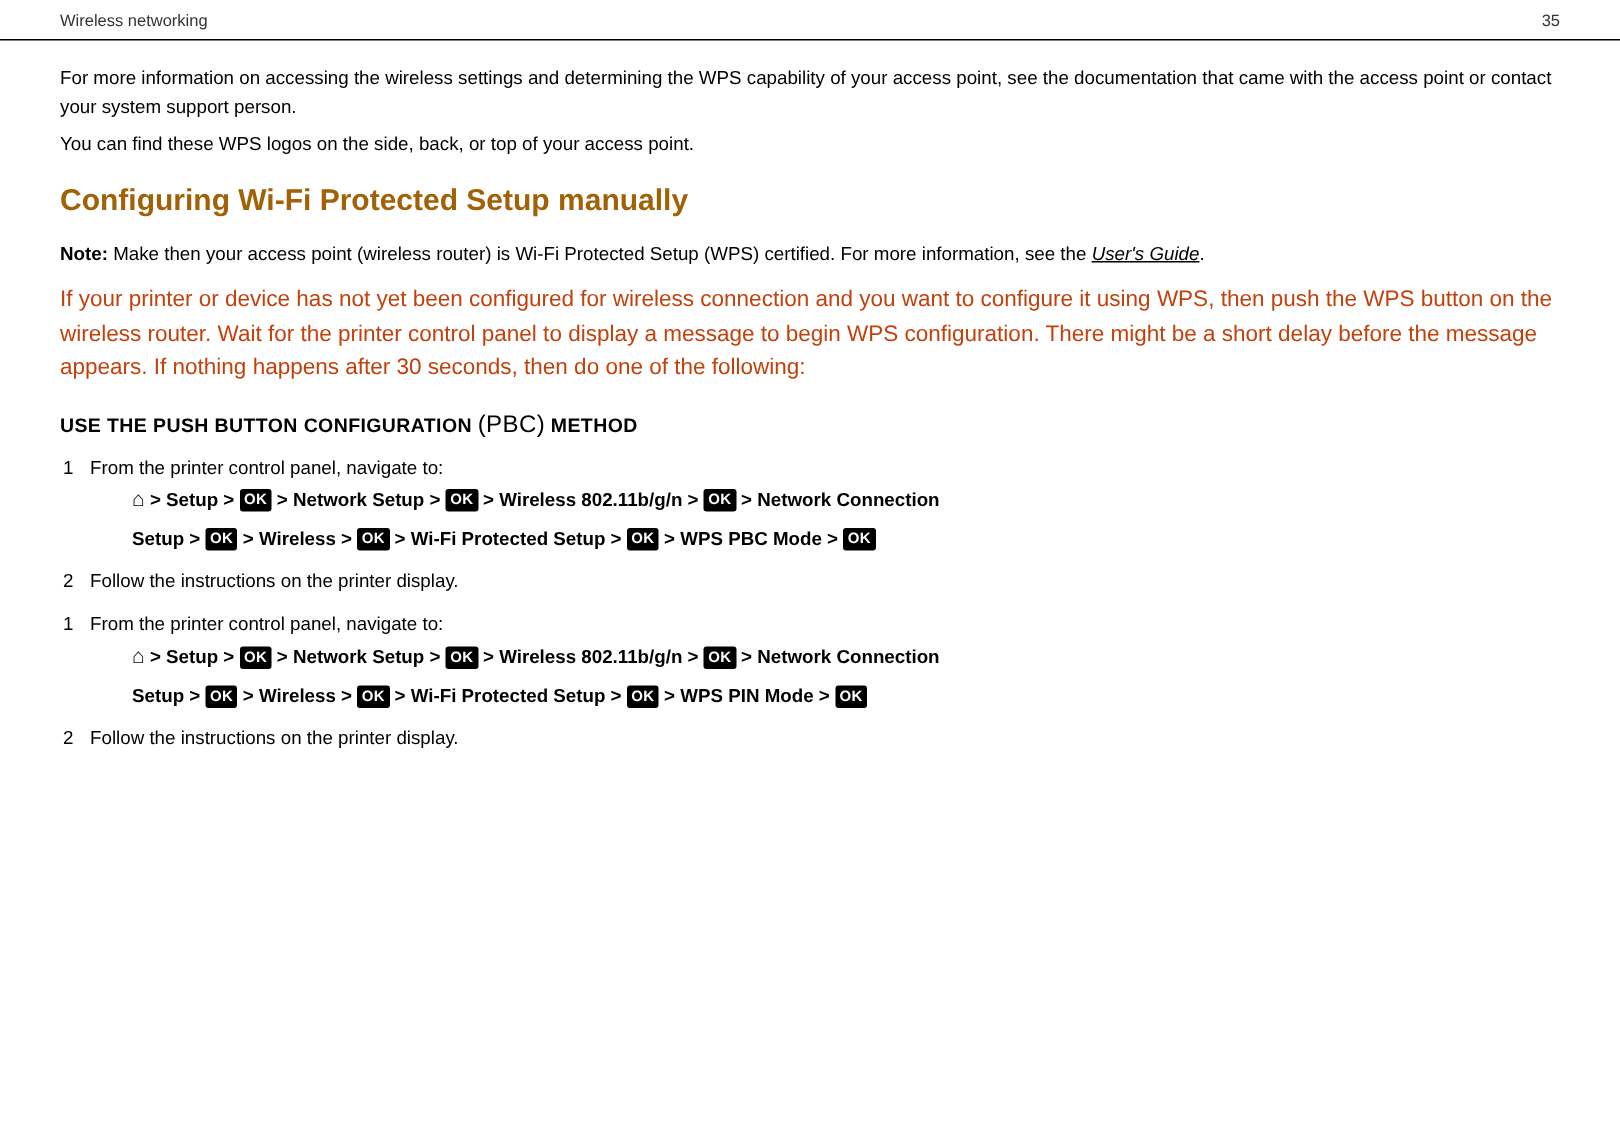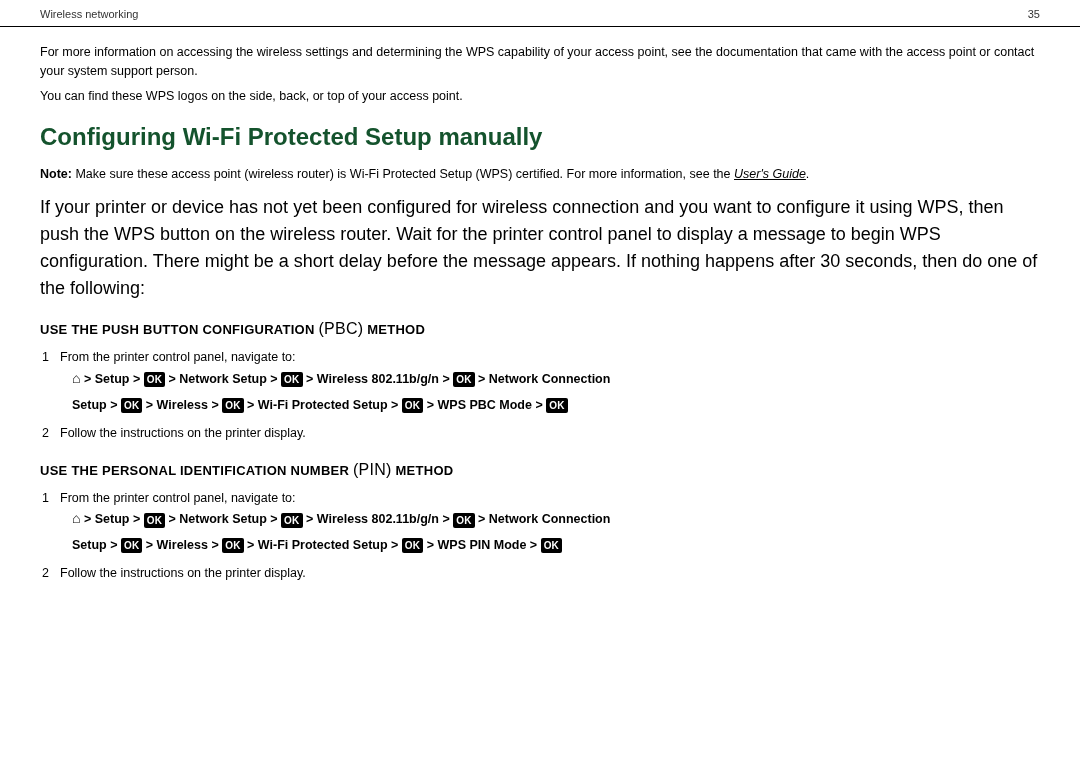--- a/index.html
+++ b/index.html
@@ -48,49 +48,49 @@
     }
 
     .intro-para {
       font-size: 12.5px;
       line-height: 1.5;
       margin-bottom: 6px;
       color: #000;
     }
 
     .section-title {
-      font-size: 24px;
+      font-size: 20px;
       font-weight: bold;
       margin-top: 18px;
       margin-bottom: 14px;
-      color: #14532d;
+      color: #a16207;
     }
 
     .note-para {
       font-size: 12.5px;
       line-height: 1.5;
       margin-bottom: 10px;
       color: #000;
     }
 
     .note-bold {
       font-weight: bold;
       margin-top: 32px;
     }
 
     .italic {
       font-style: italic;
       text-decoration: underline;
     }
 
     .body-para {
-      font-size: 18px;
+      font-size: 15px;
       line-height: 1.5;
       margin-bottom: 14px;
-      color: #000000;
+      color: #c2410c;
     }
 
     .subsection-title {
       font-size: 13px;
       font-weight: bold;
       margin-top: 18px;
       margin-bottom: 10px;
       color: #000;
       text-transform: uppercase;
       letter-spacing: 0.02em;
@@ -119,21 +119,21 @@
     .numbered-list li::before {
       content: attr(data-num);
       position: absolute;
       left: -18px;
       font-weight: normal;
     }
 
     .nav-line {
       font-size: 12.5px;
       line-height: 1.7;
-      margin-left: 12px;
+      margin-left: 28px;
       margin-bottom: 4px;
     }
 
     .home-icon {
       font-size: 14px;
     }
 
     .ok-btn {
       display: inline-block;
       background: #000;
@@ -162,21 +162,21 @@
   </div>
 
   <div class="content-area">
 
     <p class="intro-para">For more information on accessing the wireless settings and determining the WPS capability of your access point, see the documentation that came with the access point or contact your system support person.</p>
     <p class="intro-para">You can find these WPS logos on the side, back, or top of your access point.</p>
 
     <h1 class="section-title">Configuring Wi-Fi Protected Setup manually</h1>
 
     <p class="note-para">
-      <span class="note-bold">Note:</span><span> Make sure these access point (wireless router) is Wi-Fi Protected Setup (WPS) certified. For more information, see the </span><span class="italic">User's Guide</span><span>.</span>
+      <span class="note-bold">Note:</span><span> Make then your access point (wireless router) is Wi-Fi Protected Setup (WPS) certified. For more information, see the </span><span class="italic">User's Guide</span><span>.</span>
     </p>
 
     <p class="body-para">If your printer or device has not yet been configured for wireless connection and you want to configure it using WPS, then push the WPS button on the wireless router. Wait for the printer control panel to display a message to begin WPS configuration. There might be a short delay before the message appears. If nothing happens after 30 seconds, then do one of the following:</p>
 
     <div class="subsection">
       <h2 class="subsection-title">
         <span>Use the Push Button Configuration </span><span class="large-pbc">(PBC)</span><span> Method</span>
       </h2>
 
       <ul class="numbered-list">
@@ -189,23 +189,20 @@
             <span class="nav-bold">Setup &gt; </span><span class="ok-btn">OK</span><span class="nav-bold"> &gt; Wireless &gt; </span><span class="ok-btn">OK</span><span class="nav-bold"> &gt; Wi-Fi Protected Setup &gt; </span><span class="ok-btn">OK</span><span class="nav-bold"> &gt; WPS PBC Mode &gt; </span><span class="ok-btn">OK</span>
           </div>
         </li>
         <li data-num="2">
           <span>Follow the instructions on the printer display.</span>
         </li>
       </ul>
     </div>
 
     <div class="subsection">
-      <h2 class="subsection-title">
-        <span>Use the Personal Identification Number </span><span class="large-pbc">(PIN)</span><span> Method</span>
-      </h2>
 
       <ul class="numbered-list">
         <li data-num="1">
           <span>From the printer control panel, navigate to:</span>
           <div class="nav-line">
             <span class="home-icon">⌂</span><span class="nav-bold"> &gt; Setup &gt; </span><span class="ok-btn">OK</span><span class="nav-bold"> &gt; Network Setup &gt; </span><span class="ok-btn">OK</span><span class="nav-bold"> &gt; Wireless 802.11b/g/n &gt; </span><span class="ok-btn">OK</span><span class="nav-bold"> &gt; Network Connection</span>
           </div>
           <div class="nav-line">
             <span class="nav-bold">Setup &gt; </span><span class="ok-btn">OK</span><span class="nav-bold"> &gt; Wireless &gt; </span><span class="ok-btn">OK</span><span class="nav-bold"> &gt; Wi-Fi Protected Setup &gt; </span><span class="ok-btn">OK</span><span class="nav-bold"> &gt; WPS PIN Mode &gt; </span><span class="ok-btn">OK</span>
           </div>

